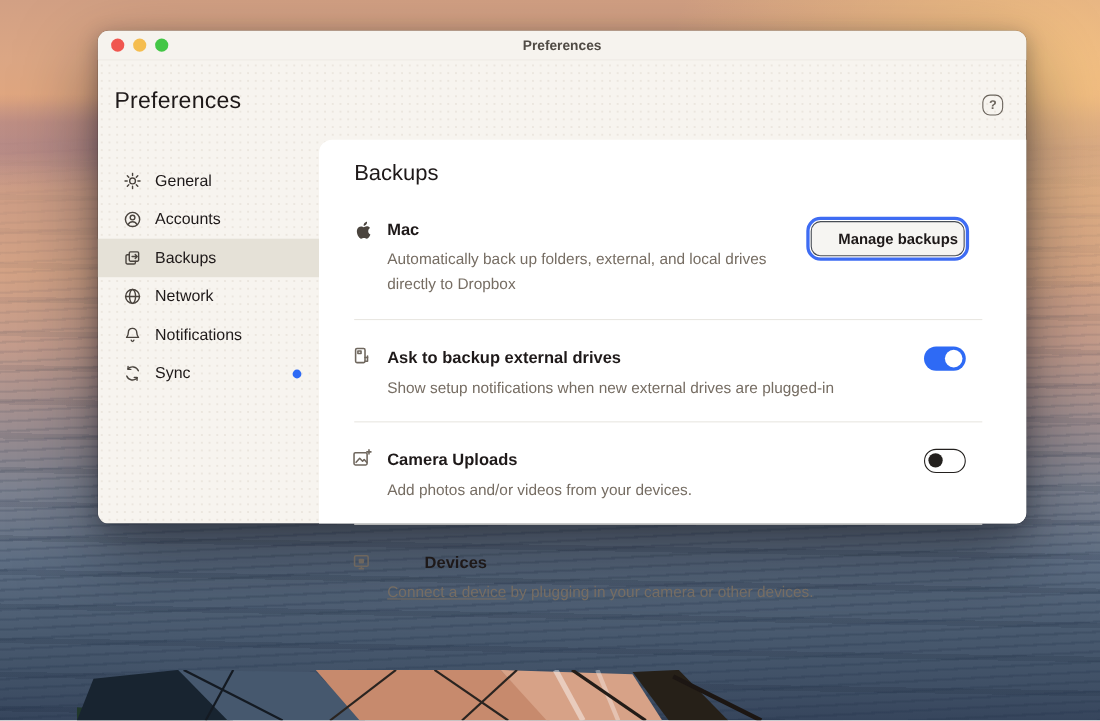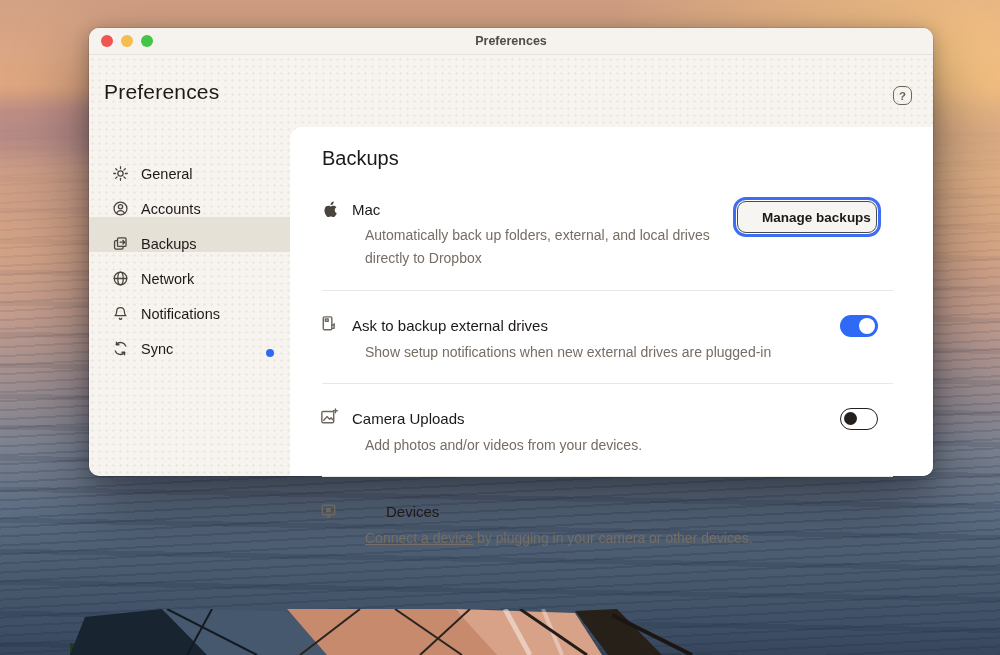--- a/index.html
+++ b/index.html
@@ -38,33 +38,33 @@
   .tb-title { position:absolute; left:0; right:0; text-align:center; font-size:12.5px; font-weight:700; color:#504b45; }
 
   .page-title { position:absolute; left:15px; top:52px; font-size:21px; font-weight:500; color:#1e1919; letter-spacing:.2px; }
 
   .help-btn { position:absolute; right:21px; top:58px; width:19px; height:19px; border-radius:7px;
     border:1.4px solid #6b645c; color:#6b645c; font-size:11.5px; font-weight:700;
     display:flex; align-items:center; justify-content:center; cursor:pointer; background:transparent; }
 
   
   .sidebar { position:absolute; left:0; top:119px; width:201px; }
-  .side-item { height:35px; display:flex; align-items:flex-end; padding-left:23px; gap:12px;
+  .side-item { height:35px; display:flex; align-items:center; padding-left:23px; gap:12px;
     font-size:14.5px; color:#1e1919; cursor:pointer; }
   .side-item.selected { background:#e5e1d7; }
   .side-item svg { flex:0 0 auto; }
   .badge-dot { width:8px; height:8px; border-radius:50%; background:#2e6af5; margin-left:auto; margin-right:16px; }
 
   
   .panel { position:absolute; left:201px; top:99px; right:0; bottom:0; background:#ffffff;
     border-radius:12px 0 10px 0; }
   .panel-heading { position:absolute; left:32px; top:20px; font-size:20px; font-weight:500; color:#1e1919; }
 
-  .row-title { position:absolute; font-size:15px; font-weight:400; color:#1e1919; }
-  .row-desc  { position:absolute; font-size:14px; color:#766d63; line-height:23px;margin-left:13px; }
+  .row-title { position:absolute; font-size:15px; font-weight:700; color:#1e1919; }
+  .row-desc  { position:absolute; font-size:14px; color:#766d63; line-height:23px; }
   .divider { position:absolute; left:32px; right:40px; height:1px; background:#e9e7e2; }
 
   .manage-btn { position:absolute; left:447px; top:74px; width:140px; height:32px;
     background:#f6f5f2; border:1.5px solid #474c54; border-radius:9px;
     font-family:inherit; font-size:13.5px; font-weight:700; color:#1e1919; cursor:pointer;
     outline:3px solid #3e6cf3; outline-offset:1.5px;padding-left:19px; }
 
   .toggle { position:absolute; width:38px; height:22px; border-radius:11px; cursor:pointer; }
   .toggle .knob { position:absolute; border-radius:50%; }
   .toggle.t-on { background:#2e6af5; }

